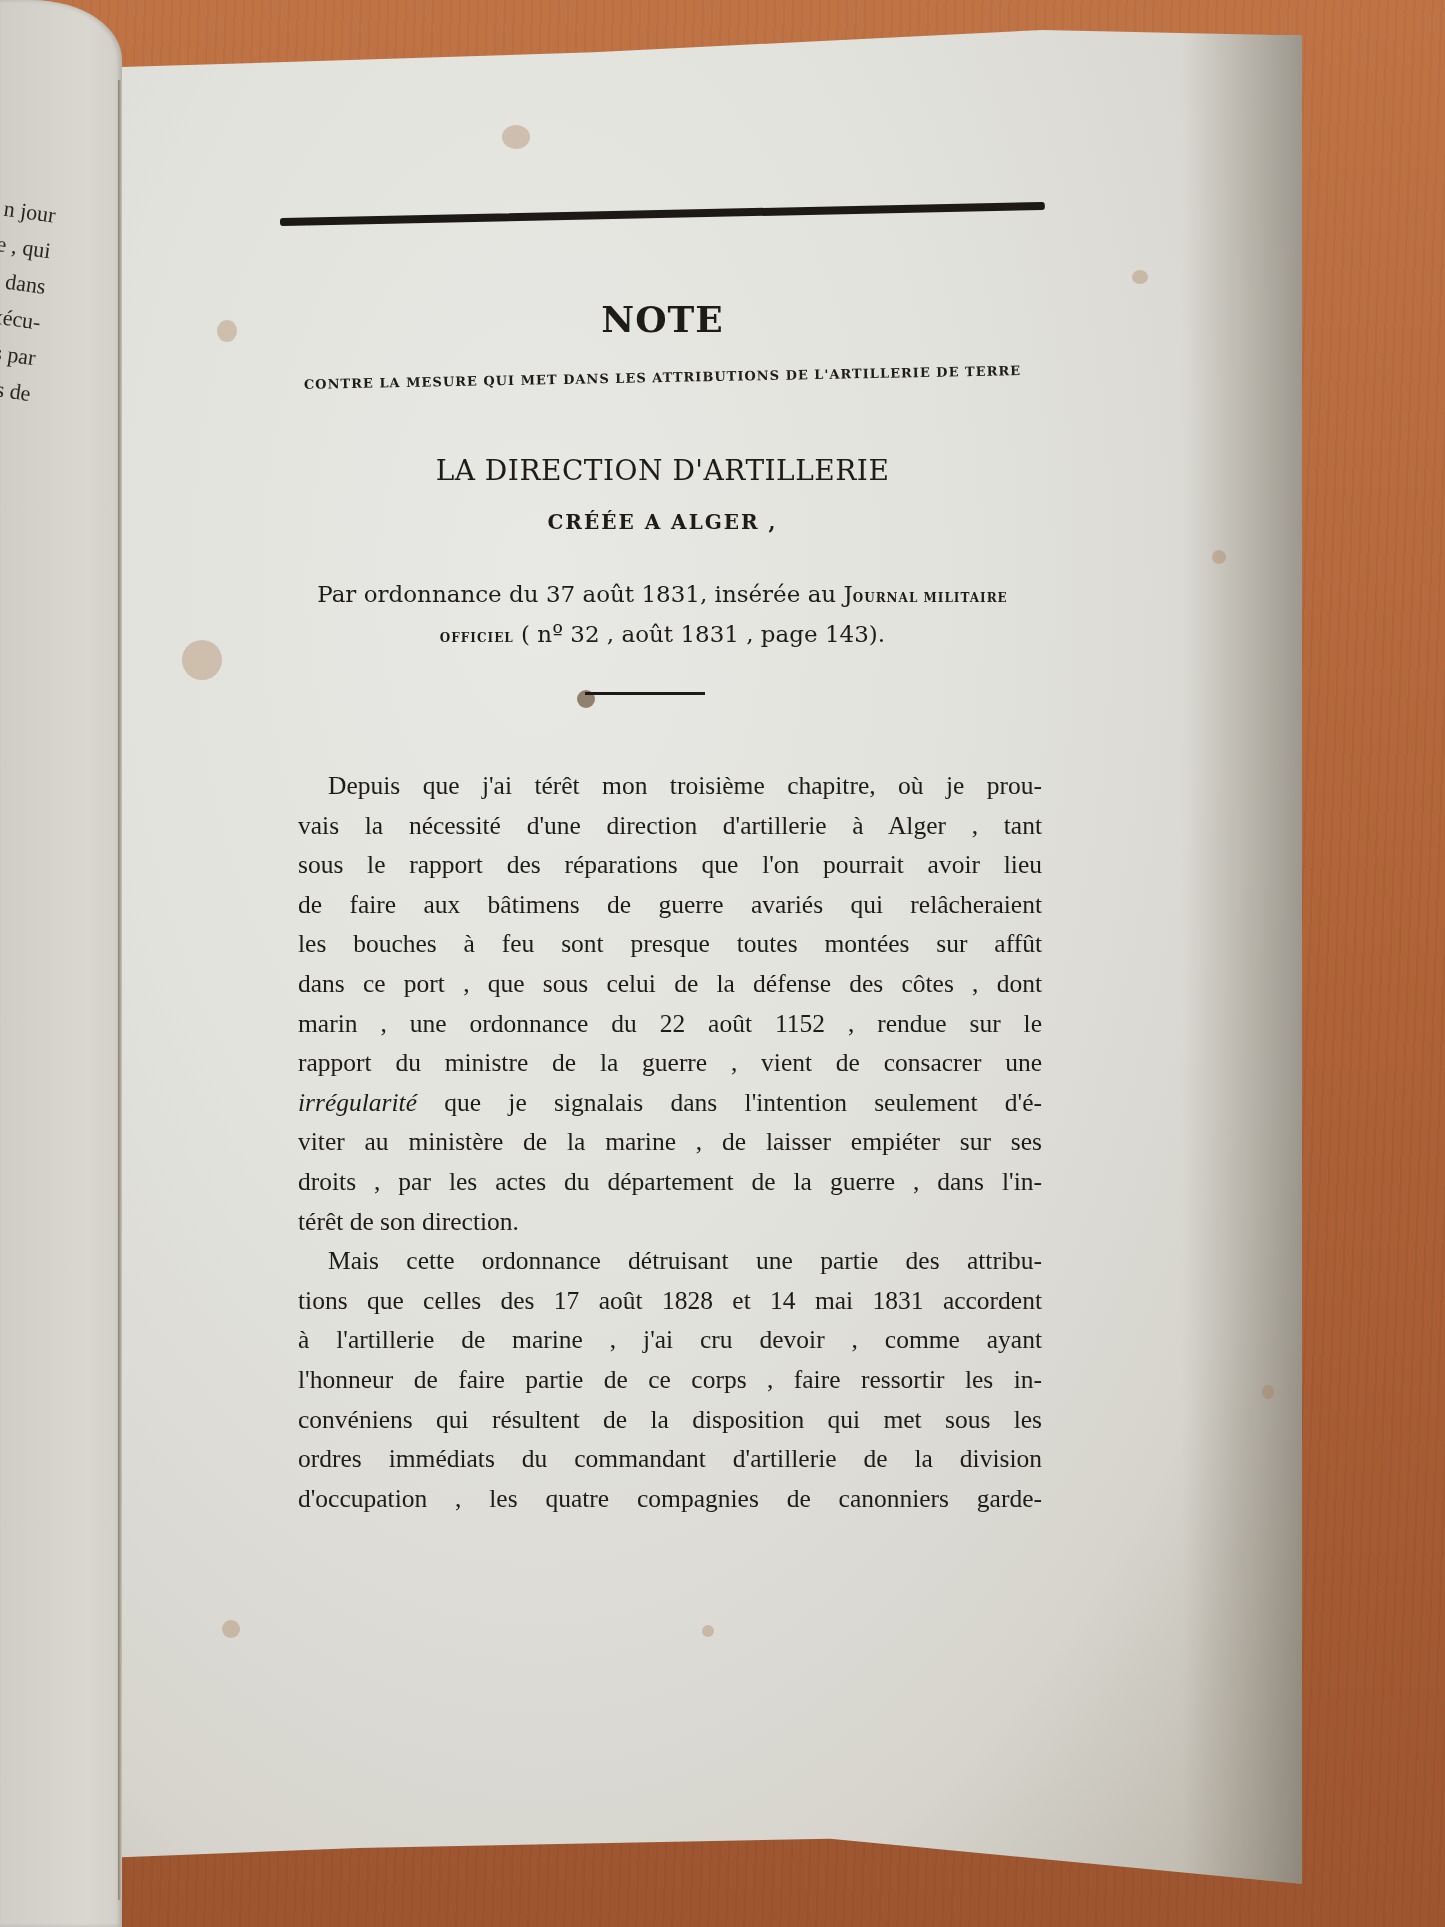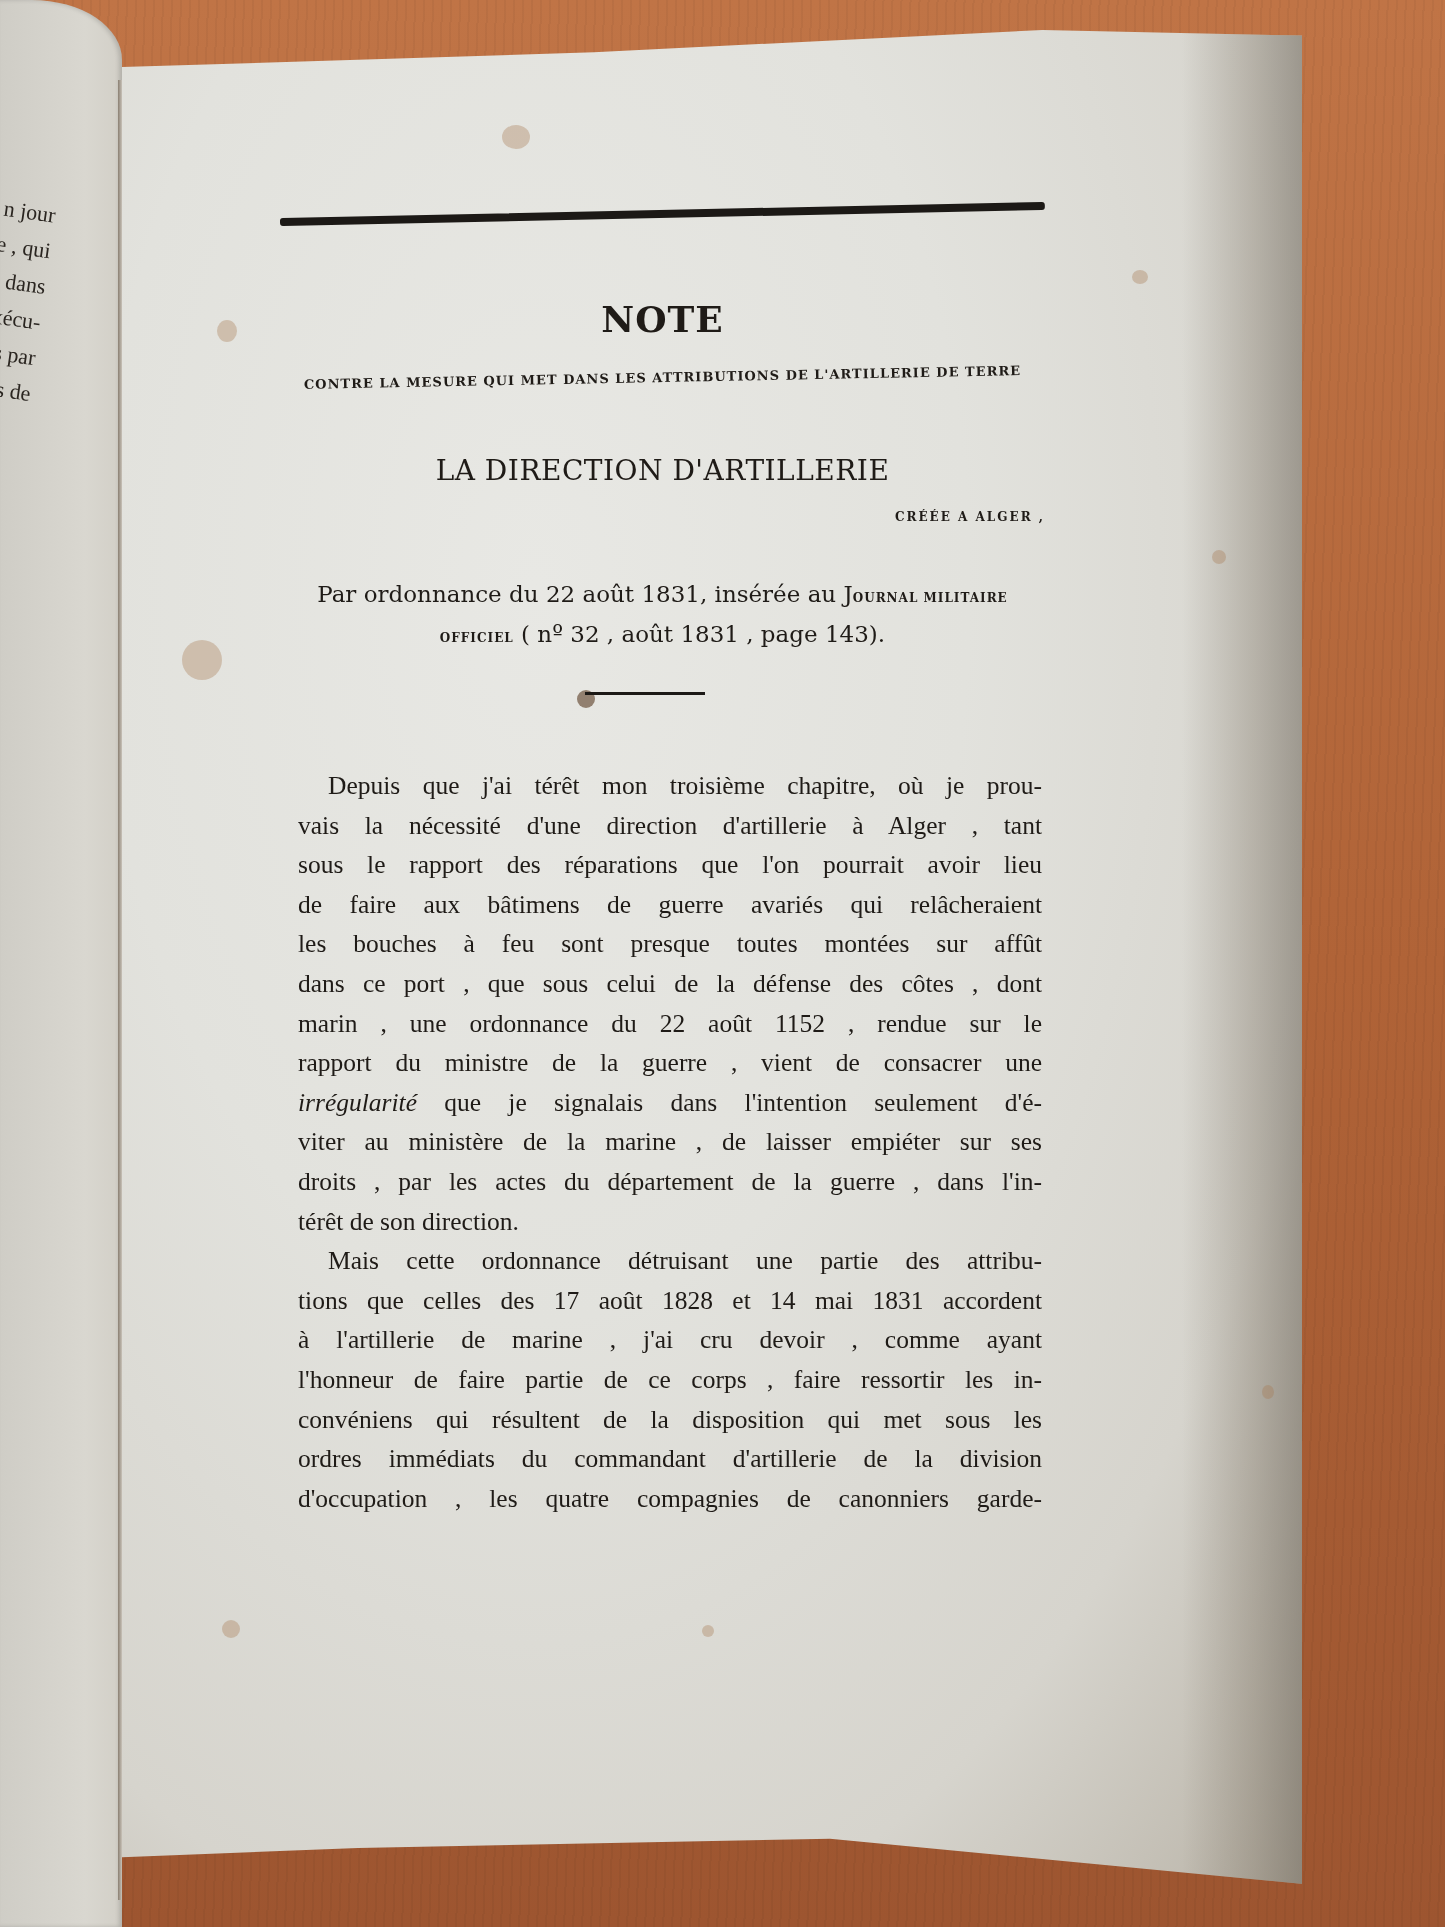--- a/index.html
+++ b/index.html
@@ -123,22 +123,22 @@
       width: 765px;
       text-align: center;
       font-size: 28px;
       letter-spacing: 0.5px;
     }
     .creee {
       position: absolute;
       top: 292px;
       left: 0;
       width: 765px;
-      text-align: right;
-      font-size: 12px;
+      text-align: center;
+      font-size: 20px;
       font-weight: bold;
       letter-spacing: 2px;
     }
     .ordonnance {
       position: absolute;
       top: 358px;
       left: -10px;
       width: 785px;
       text-align: center;
       font-size: 23px;
@@ -208,21 +208,21 @@
   <div class="foxing" style="left:1140px;top:1355px;width:12px;height:14px;"></div>
 </div>
 
 <div class="content">
   <div class="rule-top"></div>
   <div class="note-title">NOTE</div>
   <div class="subtitle">CONTRE LA MESURE QUI MET DANS LES ATTRIBUTIONS DE L'ARTILLERIE DE TERRE</div>
   <div class="direction">LA DIRECTION D'ARTILLERIE</div>
   <div class="creee">CRÉÉE A ALGER ,</div>
   <div class="ordonnance">
-    <div><span>Par ordonnance du 22 août 1831, insérée au J</span><span class="sc">OURNAL MILITAIRE</span></div>
+    <div><span>Par ordonnance du 37 août 1831, insérée au J</span><span class="sc">OURNAL MILITAIRE</span></div>
     <div><span class="sc">OFFICIEL</span><span> ( nº 32 , août 1831 , page 143).</span></div>
   </div>
   <div class="rule-mid"></div>
 
   <div class="body-text">
     <span class="line indent">Depuis que j'ai térêt mon troisième chapitre, où je prou-</span>
     <span class="line">vais la nécessité d'une direction d'artillerie à Alger , tant</span>
     <span class="line">sous le rapport des réparations que l'on pourrait avoir lieu</span>
     <span class="line">de faire aux bâtimens de guerre avariés qui relâcheraient</span>
     <span class="line">les bouches à feu sont presque toutes montées sur affût</span>

